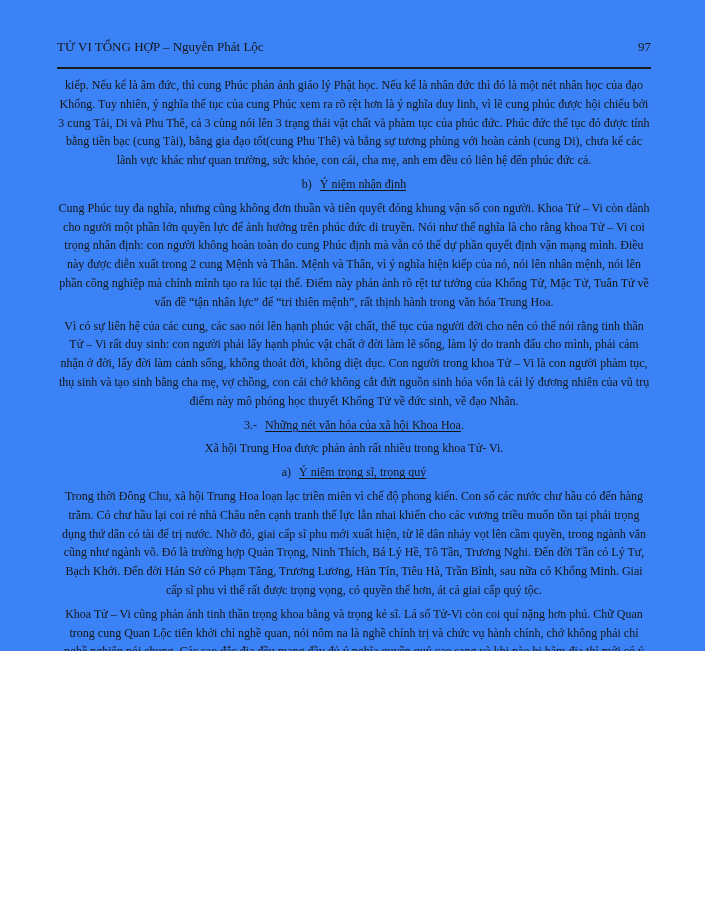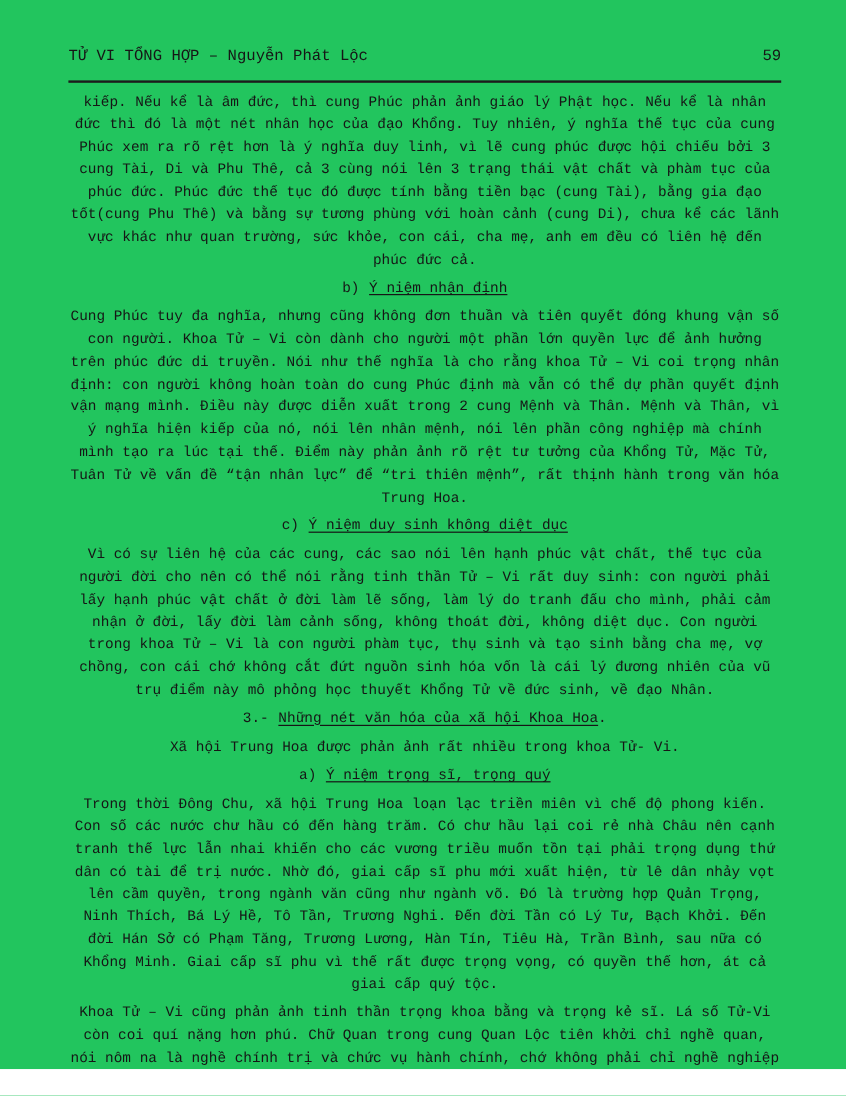--- a/index.html
+++ b/index.html
@@ -3,23 +3,23 @@
 <meta charset="utf-8">
 <style>
   html, body {
     margin: 0;
     padding: 0;
     background: #ffffff;
   }
   .page {
     position: relative;
     width: 705px;
-    height: 891px;
-    background: #22c55e;
-    font-family: Liberation Mono, monospace;
+    height: 651px;
+    background: #3b82f6;
+    font-family: Liberation Serif, serif;
     color: #161616;
     overflow: hidden;
   }
   .page-header {
     position: absolute;
     left: 57px;
     top: 38px;
     width: 594px;
     display: flex;
     justify-content: space-between;
@@ -68,38 +68,35 @@
     text-decoration-thickness: 1px;
   }
 </style>
 </head>
 <body>
 
 <div class="page">
 
   <div class="page-header">
     <span>TỬ VI TỔNG HỢP – Nguyễn Phát Lộc</span>
-    <span>59</span>
+    <span>97</span>
   </div>
 
   <div class="header-divider"></div>
 
   <div class="content">
 
     <p class="para block">kiếp.  Nếu kể là âm đức, thì cung Phúc phản ảnh giáo lý Phật học.  Nếu kể là nhân đức thì đó là một nét nhân học của đạo Khổng.  Tuy nhiên, ý nghĩa thế tục của cung Phúc xem ra rõ rệt hơn là ý nghĩa duy linh, vì lẽ cung phúc được hội chiếu bởi 3 cung Tài, Di và Phu Thê, cả 3 cùng nói lên 3 trạng thái vật chất và phàm tục của phúc đức.  Phúc đức thế tục đó được tính bằng tiền bạc (cung Tài), bằng gia đạo tốt(cung Phu Thê) và bằng sự tương phùng với hoàn cảnh (cung Di), chưa kể các lãnh vực khác như quan trường, sức khỏe, con cái, cha mẹ, anh em đều có liên hệ đến phúc đức cả.</p>
 
     <p class="heading block">
       <span class="hprefix">b)</span><span class="htitle">Ý niệm nhận định</span>
     </p>
 
     <p class="para block">Cung Phúc tuy đa nghĩa, nhưng cũng không đơn thuần và tiên quyết đóng khung vận số con người.  Khoa Tử – Vi còn dành cho người một phần lớn quyền lực để ảnh hưởng trên phúc đức di truyền.  Nói như thế nghĩa là cho rằng khoa Tử – Vi coi trọng nhân định: con người không hoàn toàn do cung Phúc định mà vẫn có thể dự phần quyết định vận mạng mình.  Điều này được diễn xuất trong 2 cung Mệnh và Thân.  Mệnh và Thân, vì ý nghĩa hiện kiếp của nó, nói lên nhân mệnh, nói lên phần công nghiệp mà chính mình tạo ra lúc tại thế.  Điểm này phản ảnh rõ rệt tư tưởng của Khổng Tử, Mặc Tử, Tuân Tử về vấn đề “tận nhân lực” để “tri thiên mệnh”, rất thịnh hành trong văn hóa Trung Hoa.</p>
 
-    <p class="heading block">
-      <span class="hprefix">c)</span><span class="htitle">Ý niệm duy sinh không diệt dục</span>
-    </p>
 
     <p class="para block">Vì có sự liên hệ của các cung,  các sao nói lên hạnh phúc vật chất, thế tục của người đời cho nên có thể nói rằng tinh thần Tử – Vi rất duy sinh: con người phải lấy hạnh phúc vật chất ở đời làm lẽ sống, làm lý do tranh đấu cho mình, phải cảm nhận ở đời, lấy đời làm cảnh sống, không thoát đời, không diệt dục. Con người trong khoa Tử – Vi là con người phàm tục, thụ sinh và tạo sinh bằng cha mẹ, vợ chồng, con cái chớ không cắt đứt nguồn sinh hóa vốn là cái lý đương nhiên của vũ trụ  điểm này mô phỏng học thuyết Khổng Tử về đức sinh, về đạo Nhân.</p>
 
     <p class="heading block">
       <span class="hprefix">3.-</span><span class="htitle">Những nét văn hóa của xã hội Khoa Hoa</span><span>.</span>
     </p>
 
     <p class="para block">Xã hội Trung Hoa được phản ảnh rất nhiều trong khoa Tử- Vi.</p>
 
     <p class="heading block">

